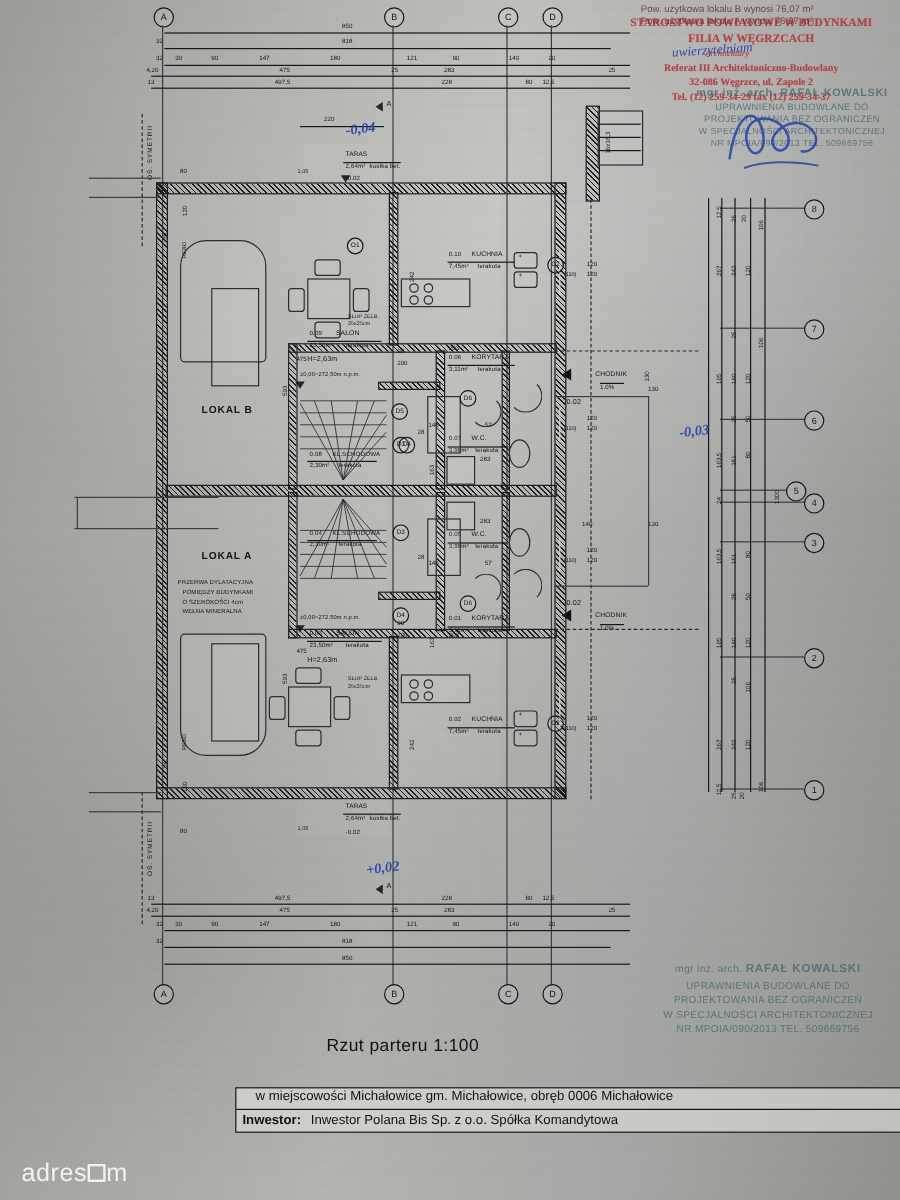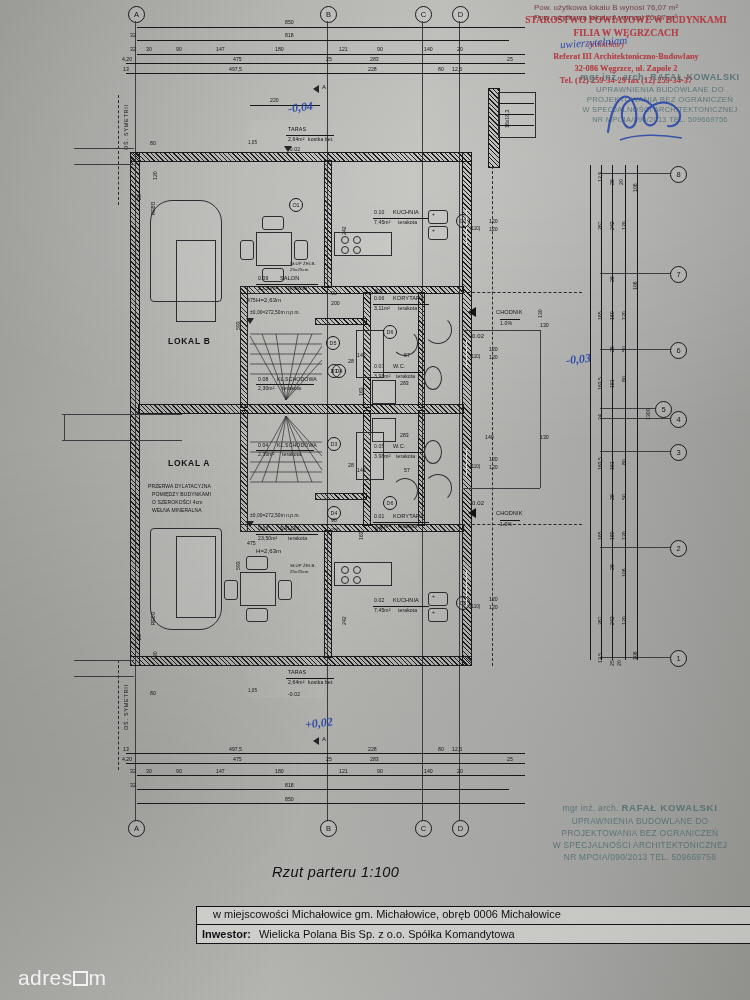--- a/index.html
+++ b/index.html
@@ -594,28 +594,28 @@
   <div class="hand" style="left:566px;top:352px;font-size:12px;transform:rotate(-6deg);font-weight:bold;"><span>-0,03</span></div>
 
   <div class="stamp-blue" style="left:530px;top:802px;width:220px;font-size:9.6px;">
     <span style="font-size:8.6px;">mgr inż. arch. </span><b style="letter-spacing:.7px;">RAFAŁ KOWALSKI</b>
   </div>
   <div class="stamp-blue" style="left:530px;top:816px;width:220px;font-size:8.4px;"><span>UPRAWNIENIA BUDOWLANE DO</span></div>
   <div class="stamp-blue" style="left:530px;top:828px;width:220px;font-size:8.4px;"><span>PROJEKTOWANIA BEZ OGRANICZEŃ</span></div>
   <div class="stamp-blue" style="left:530px;top:840px;width:220px;font-size:8.4px;"><span>W SPECJALNOŚCI ARCHITEKTONICZNEJ</span></div>
   <div class="stamp-blue" style="left:530px;top:852px;width:220px;font-size:8.4px;"><span>NR MPOIA/090/2013    TEL. 509669756</span></div>
 
-  <div style="position:absolute;left:272px;top:864px;font-size:14.5px;color:#0f1012;letter-spacing:.4px;font-style:italic;">Rzut  parteru    1:100</div>
+  <div style="position:absolute;left:272px;top:864px;font-size:14.5px;color:#0f1012;letter-spacing:.4px;">Rzut  parteru    1:100</div>
 
   <div id="titleblock">
     <div class="row tbt" style="padding-top:0;padding-left:16px;">
       <span>w miejscowości Michałowice gm. Michałowice,  obręb 0006  Michałowice</span>
     </div>
     <div class="row tbt">
       <span style="font-weight:bold;">Inwestor:</span>
-      <span style="margin-left:5px;">Wielicka Polana Bis Sp. z o.o. Spółka Komandytowa</span>
+      <span style="margin-left:5px;">Inwestor Polana Bis Sp. z o.o. Spółka Komandytowa</span>
     </div>
   </div>
 
   <div id="otodom">
     <span>adres</span><span class="sq"></span><span>m</span>
   </div>
 </div>
 
 </body></html>

